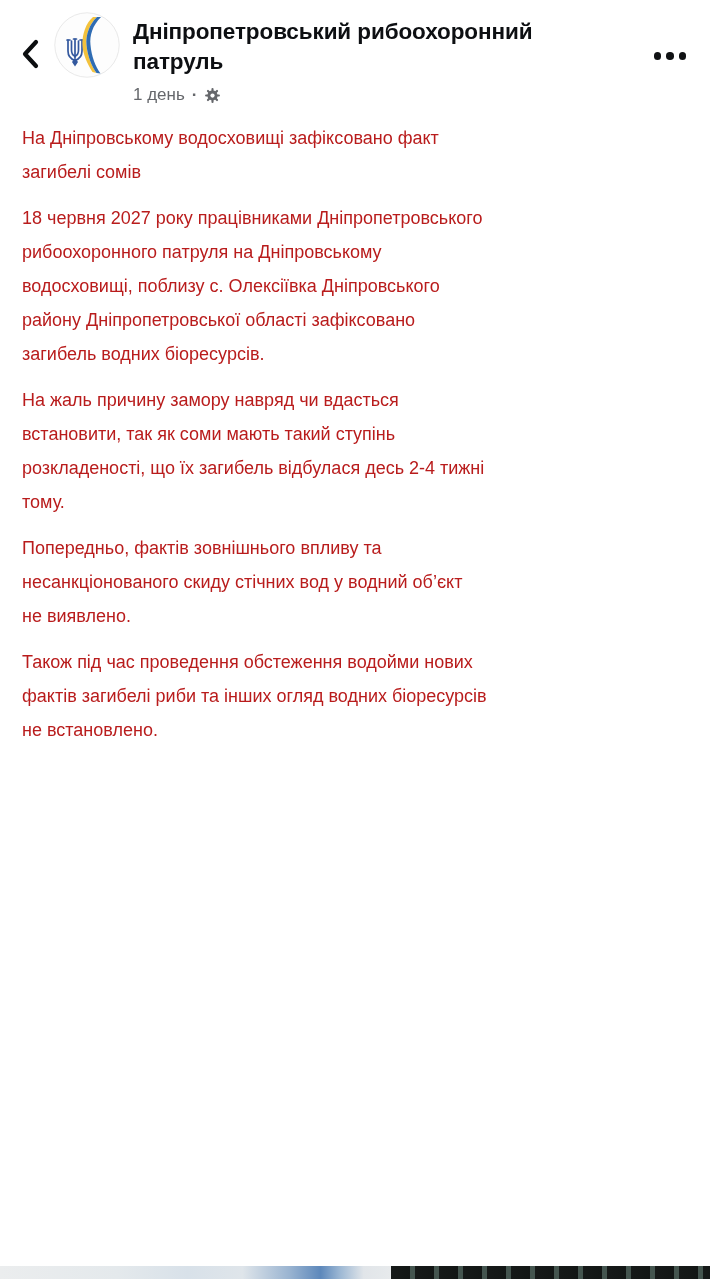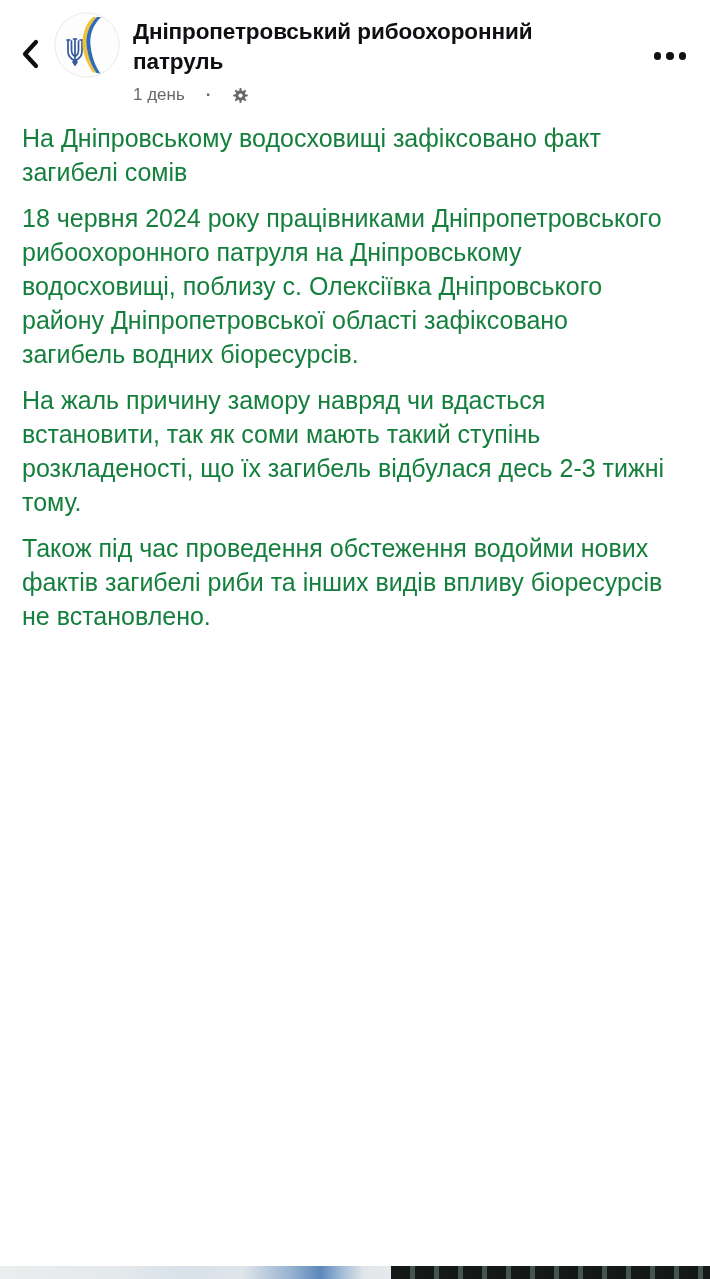--- a/index.html
+++ b/index.html
@@ -7,26 +7,26 @@
     width:710px;height:1279px;margin:0 auto;background:#fff;
     font-family:"Liberation Sans",sans-serif;display:flex;flex-direction:column;
     overflow:hidden;position:relative;
   }
   
   .post-header{display:flex;align-items:flex-start;padding:12px 14px 0 8px;flex:none;}
   .back-btn{width:46px;height:60px;margin-top:12px;display:flex;align-items:center;justify-content:center;cursor:pointer;flex:none;}
   .avatar-wrap{width:66px;height:66px;flex:none;cursor:pointer;}
   .header-info{margin-left:13px;flex:1;padding-top:5px;min-width:0;}
   .page-title{font-size:22.5px;line-height:30px;font-weight:700;color:#0d0f12;max-width:478px;letter-spacing:-0.1px;cursor:pointer;}
-  .post-meta{margin-top:8px;display:flex;align-items:center;gap:21px;color:#65676b;font-size:17px;line-height:20px;}
+  .post-meta{margin-top:8px;display:flex;align-items:center;gap:7px;color:#65676b;font-size:17px;line-height:20px;}
   .meta-dot{font-weight:700;}
   .more-btn{margin-top:34px;margin-right:6px;display:flex;align-items:center;gap:5px;padding:6px 4px;cursor:pointer;flex:none;}
   .more-btn i{width:7.5px;height:7.5px;border-radius:50%;background:#101214;display:block;}
   
-  .post-body{flex:1;overflow:hidden;padding:16px 22px 14px 22px;color:#15803d;font-size:25px;line-height:34px;letter-spacing:0px;}
+  .post-body{flex:1;overflow:hidden;padding:16px 22px 14px 22px;color:#b91c1c;font-size:18px;line-height:34px;letter-spacing:0px;}
   .post-body p{margin:0 0 12px 0;white-space:pre-line;}
   
   .photo-strip{height:13px;flex:none;display:flex;cursor:pointer;}
   .photo-strip .strip-left{
     width:55%;height:100%;
     background:linear-gradient(90deg,#ebedee 0%,#e4e9ec 30%,#d8e1e9 48%,#dfe5ea 62%,#9ab4d1 74%,#5d88bb 82%,#9db8d4 87%,#e1e5e9 93%,#e7eaec 100%);
   }
   .photo-strip .strip-right{
     width:45%;height:100%;
     background:repeating-linear-gradient(90deg,#161a19 0px,#121615 19px,#44554f 19px,#44554f 24px);
@@ -93,31 +93,34 @@
         <i></i>
           <i></i>
           <i></i>
       </span>
     </div>
   </div>
 
   <div class="post-body">
     <p>На Дніпровському водосховищі зафіксовано факт
 загибелі сомів</p>
-    <p>18 червня 2024 року працівниками Дніпропетровського
+    <p>18 червня 2027 року працівниками Дніпропетровського
 рибоохоронного патруля на Дніпровському
 водосховищі, поблизу с. Олексіївка Дніпровського
 району Дніпропетровської області зафіксовано
 загибель водних біоресурсів.</p>
     <p>На жаль причину замору навряд чи вдасться
 встановити, так як соми мають такий ступінь
-розкладеності, що їх загибель відбулася десь 2-3 тижні
+розкладеності, що їх загибель відбулася десь 2-4 тижні
 тому.</p>
+    <p>Попередньо, фактів зовнішнього впливу та
+несанкціонованого скиду стічних вод у водний об’єкт
+не виявлено.</p>
     <p>Також під час проведення обстеження водойми нових
-фактів загибелі риби та інших видів впливу біоресурсів
+фактів загибелі риби та інших огляд водних біоресурсів
 не встановлено.</p>
   </div>
 
   <div class="photo-strip">
     <div class="strip-left"></div>
     <div class="strip-right"></div>
   </div>
 
 </div>
 

